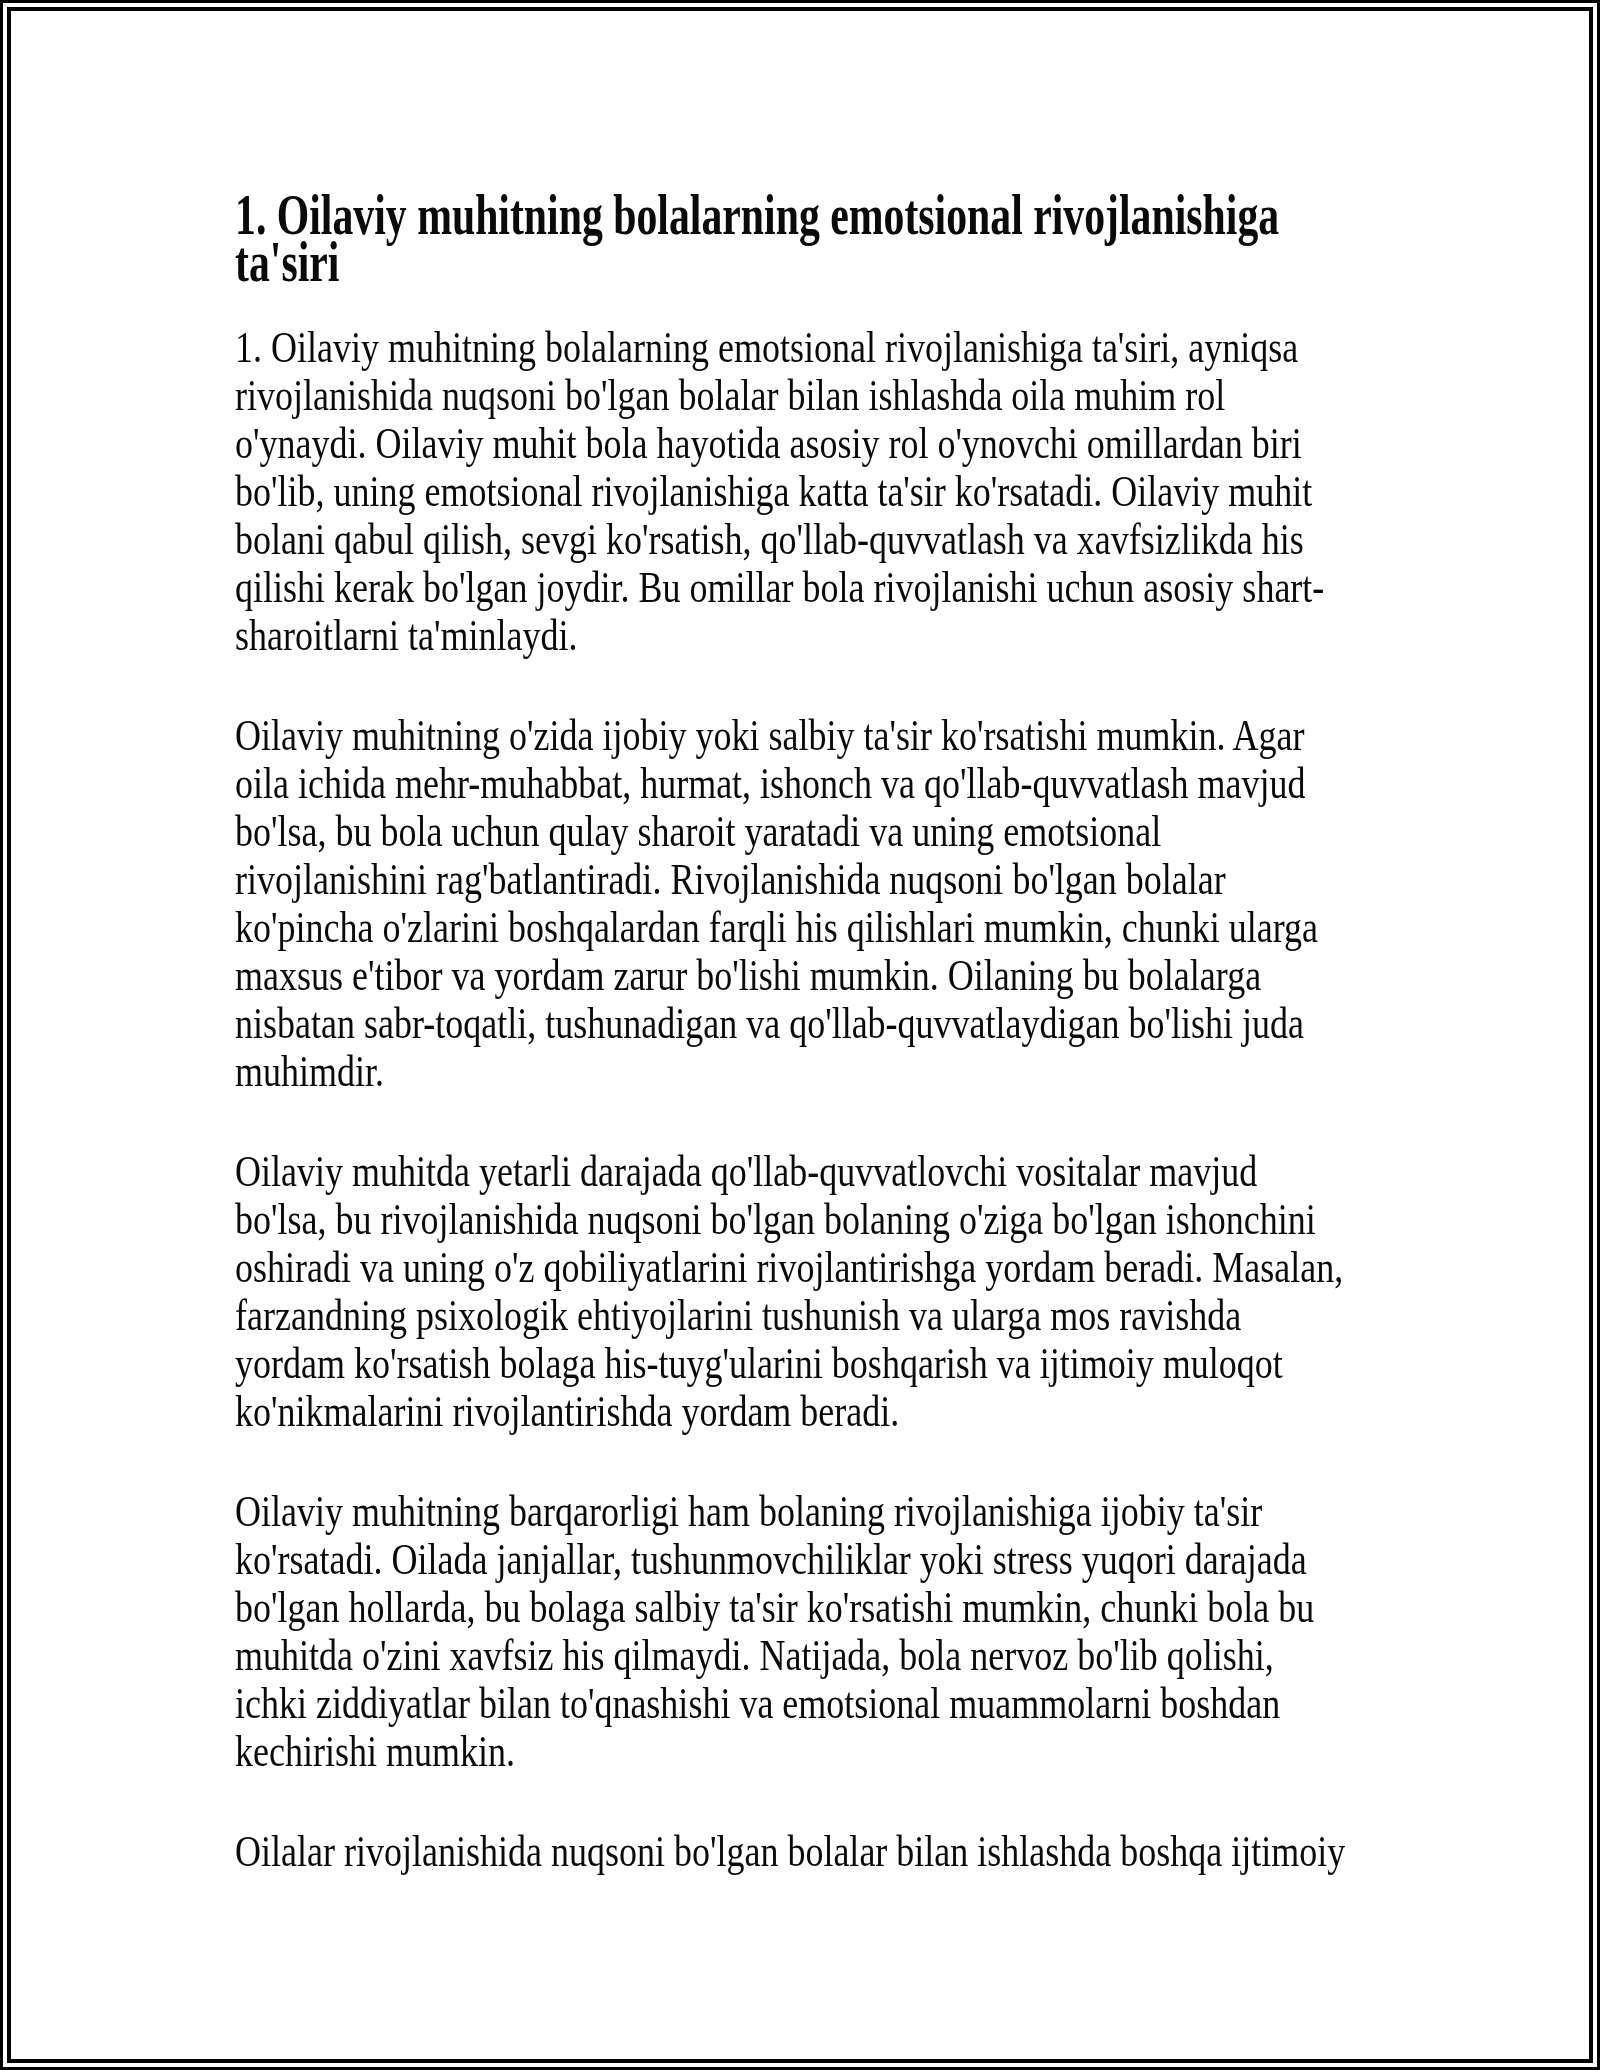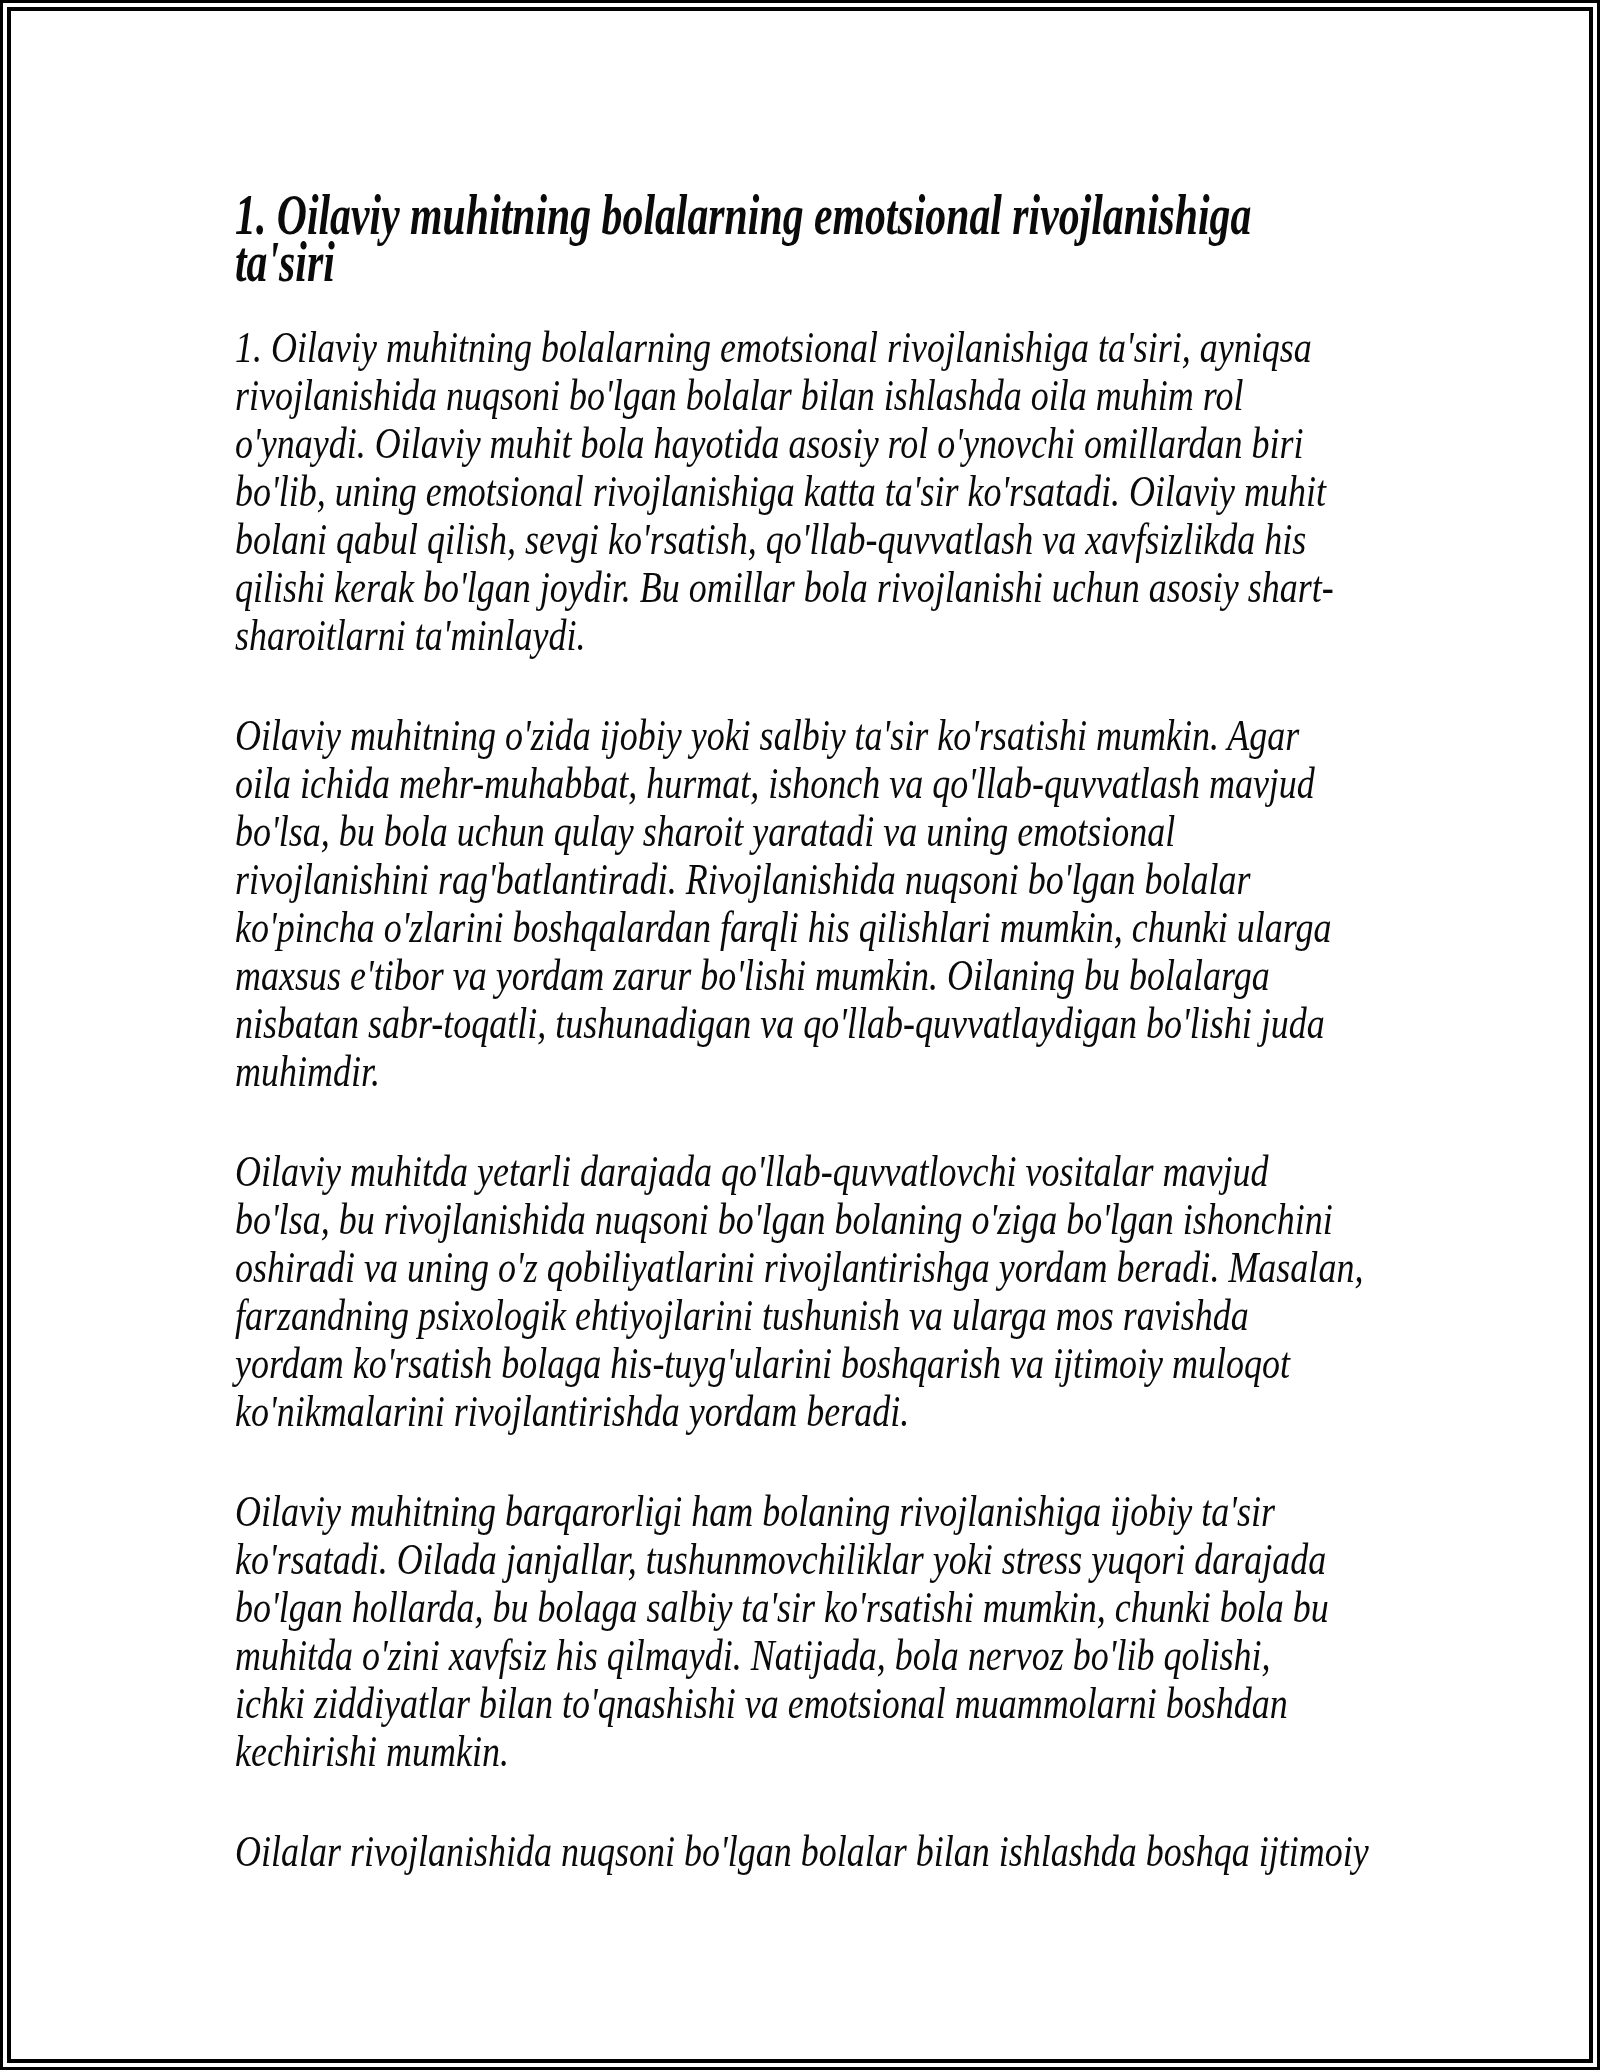--- a/index.html
+++ b/index.html
@@ -23,21 +23,20 @@
     height: 100%;
     box-sizing: border-box;
     border: 4px solid #000;   
     overflow: hidden;
     background: #ffffff;
   }
 
   
   .content {
     padding: 180px 0 0 224px; 
-    font-style: italic;
   }
 
   .doc-heading {
     margin: 0 0 38px 0;
     font-family: "Liberation Serif", "DejaVu Serif", serif;
     font-weight: bold;
     font-size: 58px;
     line-height: 47px;        
     color: #0a0a0a;
     white-space: pre-line;    

